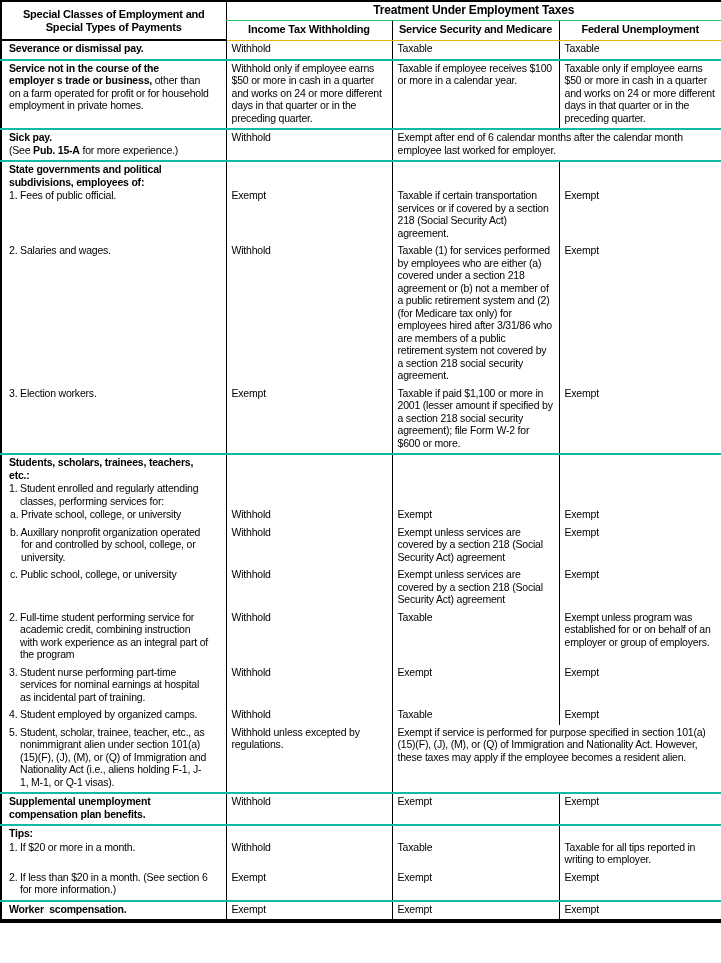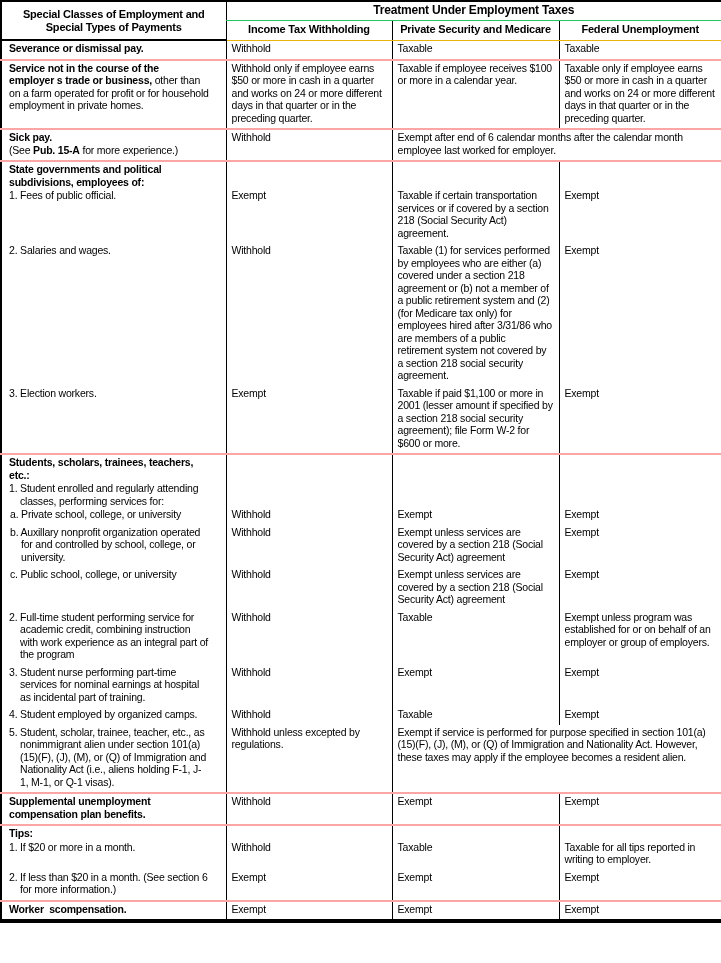--- a/index.html
+++ b/index.html
@@ -48,21 +48,21 @@
     line-height:13px;
     border-bottom:1px solid #eab308;
     padding:2px 6px 4px 6px;
     vertical-align:top;
   }
   
   td.lab { padding:1px 16px 4px 7px; }
   .hd { font-weight:bold; }
   .item { padding-left:11px; text-indent:-11px; }
   .sub  { margin-left:1px; }
-  tr.secend > td { border-bottom:2px solid #fca5a5; }
+  tr.secend > td { border-bottom:2px solid #14b8a6; }
   td.val { padding:1px 5px 4px 5px; }
   tr.h-only td { padding-bottom:0; }
 </style>
 </head>
 <body>
 
 <div class="sheet">
 <table class="emp">
   <colgroup>
     <col style="width:225px">
@@ -70,21 +70,21 @@
         <col style="width:167px">
         <col style="width:163px">
   </colgroup>
   <thead>
     <tr>
       <th class="corner" rowspan="2">Special Classes of Employment and Special Types of Payments</th>
       <th class="treat" colspan="3">Treatment Under Employment Taxes</th>
     </tr>
     <tr>
       <th class="subh">Income Tax Withholding</th>
-      <th class="subh">Private Security and Medicare</th>
+      <th class="subh">Service Security and Medicare</th>
       <th class="subh">Federal Unemployment</th>
     </tr>
   </thead>
   <tbody>
 
     <tr class="secend">
       <td class="lab"><span class="hd">Severance or dismissal pay.</span></td>
       <td class="val">Withhold</td>
       <td class="val">Taxable</td>
       <td class="val">Taxable</td>

